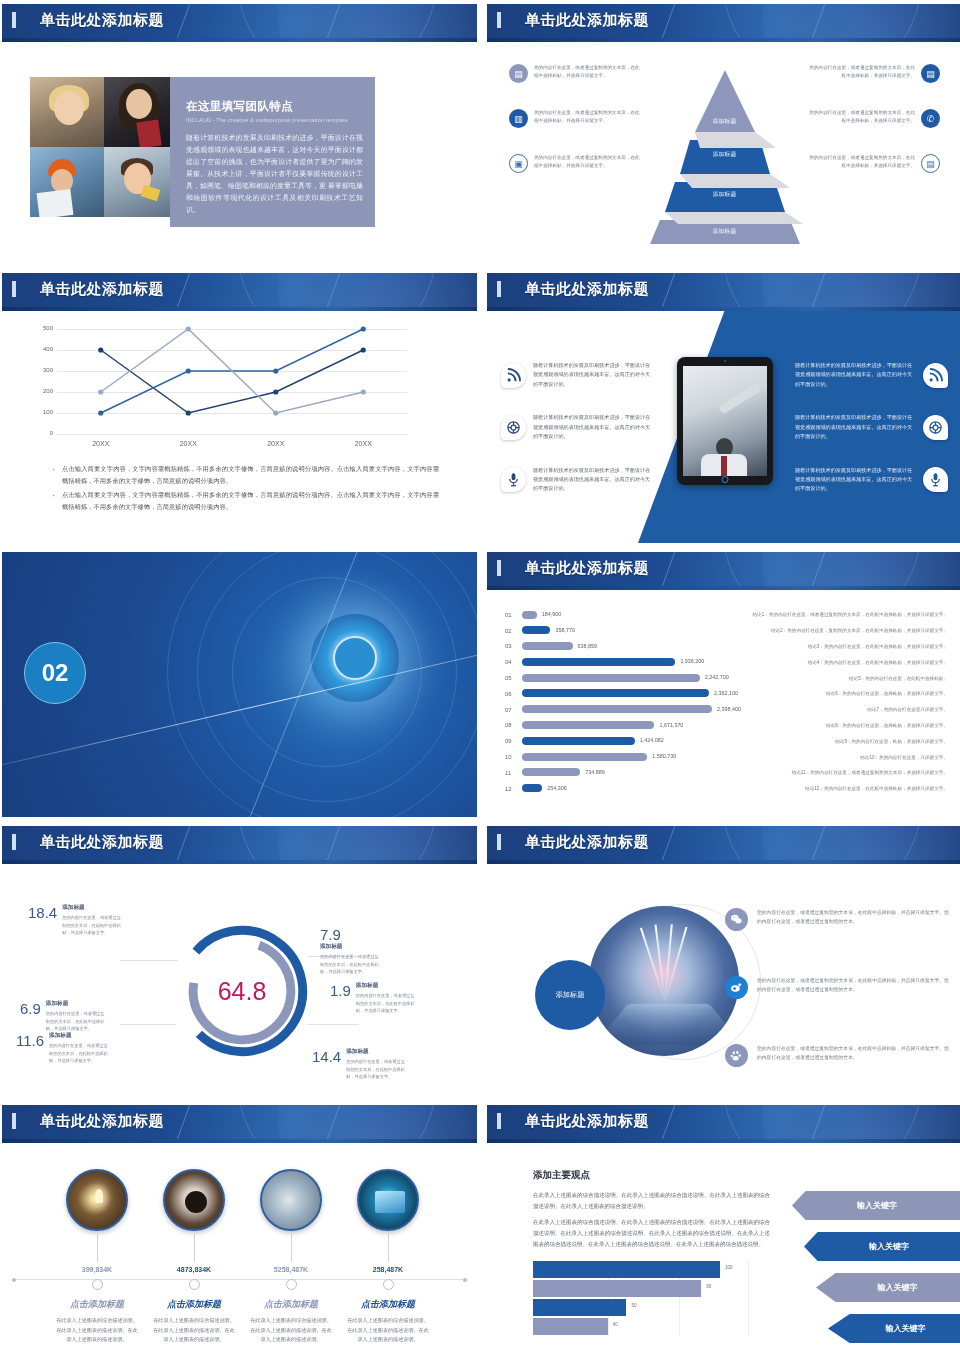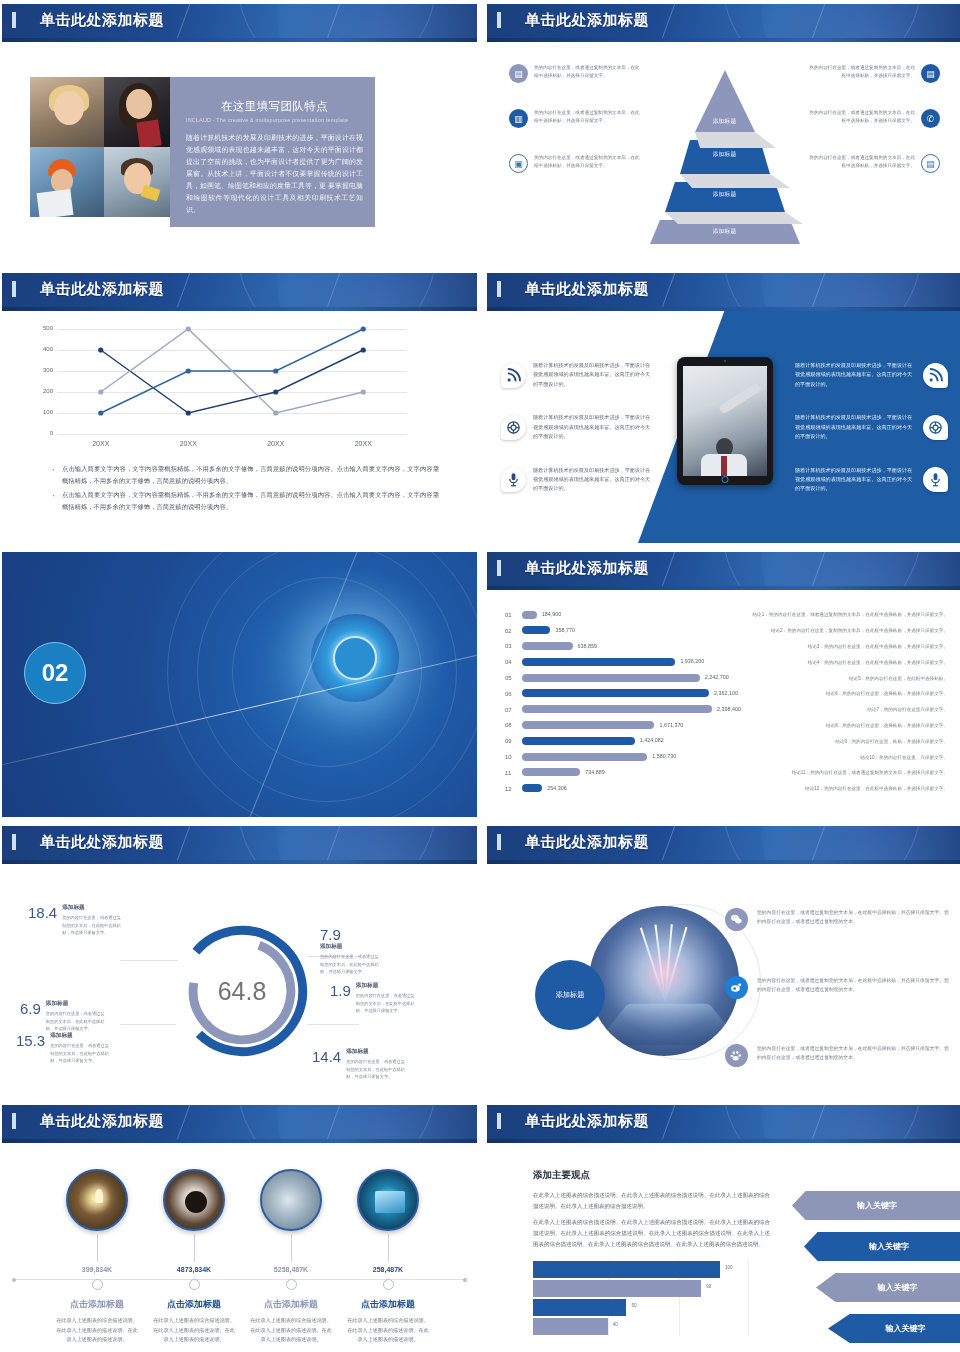--- a/index.html
+++ b/index.html
@@ -71,21 +71,21 @@
   .ph3 .helmet{ position:absolute; width:28px;height:17px; left:18px; top:12px; background:#e2601d; border-radius:16px 16px 3px 3px; }
   .ph3 .face{ width:22px;height:24px; left:21px; top:22px; background:#e7bd99; }
   .ph3 .paper{ position:absolute; width:34px;height:26px; left:8px; top:44px; background:#eef1f3; transform:rotate(-7deg); }
   .ph4 .face{ width:27px;height:31px; left:20px; top:16px; background:#f0c8a5; }
   .ph4 .hair{ position:absolute; width:32px;height:18px; left:17px; top:11px; background:#4a3425; border-radius:50% 50% 20% 20%; }
   .ph4 .card{ position:absolute; width:17px;height:12px; left:38px; top:40px; background:#e9c449; transform:rotate(18deg); }
 
   .teamcard{
     width:205px; background:#8e96b8; color:#fff; padding:22px 12px 10px 16px;
   }
-  .teamcard .t{ font-size:11.5px; font-weight:normal; letter-spacing:.4px;text-align:center; }
+  .teamcard .t{ font-size:11.5px; font-weight:bold; letter-spacing:.4px; }
   .teamcard .sub{ font-size:5.4px; color:#d9dcec; margin-top:3px; letter-spacing:.2px; }
   .teamcard .body{ font-size:6.9px; line-height:1.75; margin-top:9px; color:#f2f3f8; text-align:justify; }
 
   
   .pyr-area{ position:relative; height:222px; }
   .pcol{ position:absolute; top:22px; width:140px; }
   .pcol.left{ left:22px; }
   .pcol.right{ right:22px; }
   .prow{ display:flex; align-items:flex-start; margin-bottom:26px; }
   .pcol.right .prow{ flex-direction:row-reverse; }
@@ -200,21 +200,21 @@
   .bbar{ position:absolute; top:3.5px; height:8px; border-radius:4px; }
   .bval{ position:absolute; top:4px; font-size:5.4px; color:#5b5f68; white-space:nowrap; }
   .bdesc{ flex:1; font-size:4.6px; color:#72767f; text-align:right; padding-right:14px; }
 
   
   .donut-wrap{ position:relative; height:228px; }
   .donut{ position:absolute; left:166px; top:53px; width:148px; height:148px; }
   .donut svg{ width:100%; height:100%; }
   .dcenter{
     position:absolute; inset:0; display:flex;align-items:center;justify-content:center;
-    font-size:25px; color:#737373;
+    font-size:25px; color:#be185d;
   }
   .dnode{ position:absolute; display:flex; }
   .dnum{ font-size:15px; color:#3a5a8c; font-weight:300; margin-right:5px; }
   .dtt{ font-size:5.6px; font-weight:bold; color:#4a5570; }
   .dbd{ font-size:4.2px; line-height:1.8; color:#7b8090; margin-top:2px; width:62px; }
   .dline{ position:absolute; background:#dfe3ea; height:1px; }
 
   
   .soc-wrap{ position:relative; height:228px; }
   .bigcircle{
@@ -260,21 +260,21 @@
   .tlc1:after{ content:""; position:absolute; left:27px; top:18px; width:8px;height:14px;border-radius:50% 50% 20% 20%; background:#fff6cf; box-shadow:0 0 8px 4px rgba(255,240,190,.7); }
   .tlc4:after{ content:""; position:absolute; left:16px; top:20px; width:30px;height:22px;border-radius:2px; background:linear-gradient(160deg,#bde9ff,#2f8fc4); }
   .tlstem{ width:1px; height:28px; background:#cfd4db; margin:3px auto 0; }
   .tlval{ font-size:7px; font-weight:bold; margin-top:4px; }
   .tlval.lt{ color:#8e96b8; }
   .tlval.dk{ color:#1f4e8c; }
   .tlaxis{ position:absolute; left:14px; right:14px; top:136px; height:1px; background:#dcdfe5; }
   .tlaxis:before,.tlaxis:after{ content:""; position:absolute; top:-1.5px; width:4px;height:4px;border-radius:50%; background:#b9bec7; }
   .tlaxis:before{ left:-4px; } .tlaxis:after{ right:-4px; }
   .tlring{ width:11px;height:11px;border-radius:50%; border:1px solid #b9bec7; background:#fff; margin:6px auto 0; }
-  .tlttl{ font-size:9px; font-weight:bold; margin-top:8px; }
+  .tlttl{ font-size:9px; font-weight:bold; margin-top:8px;font-style:italic; }
   .tlttl.lt{ color:#8e96b8; } .tlttl.dk{ color:#1f4e8c; }
   .tlbd{ font-size:5.1px; line-height:1.9; color:#6f747d; margin-top:5px; padding:0 6px; text-align:center; }
 
   
   .s10{ padding:26px 0 0 46px; display:flex; }
   .s10 .lcol{ width:248px; }
   .s10 h2{ font-size:9.5px; color:#2c3342; margin-bottom:8px; }
   .s10 p{ font-size:5.5px; line-height:1.95; color:#5f636c; text-align:justify; margin-bottom:6px; }
   .s10bars{ margin-top:10px; }
   .s10brow{ position:relative; height:19px; }
@@ -691,21 +691,21 @@
           </div>
       </div>
       <div class="dnode" style="left:18px; top:90px;margin-top:46px;">
         <div class="dnum">6.9</div>
         <div>
             <div class="dtt">添加标题</div>
              <div class="dbd">您的内容打在这里，或者通过复制您的文本后，在此框中选择粘贴，并选择只保留文字。</div>
           </div>
       </div>
       <div class="dnode" style="left:14px; top:168px;">
-        <div class="dnum">15.3</div>
+        <div class="dnum">11.6</div>
         <div>
             <div class="dtt">添加标题</div>
              <div class="dbd">您的内容打在这里，或者通过复制您的文本后，在此框中选择粘贴，并选择只保留文字。</div>
           </div>
       </div>
       <div class="dnode" style="left:318px; top:62px;flex-direction:column;">
         <div class="dnum">7.9</div>
         <div>
             <div class="dtt">添加标题</div>
              <div class="dbd">您的内容打在这里，或者通过复制您的文本后，在此框中选择粘贴，并选择只保留文字。</div>

